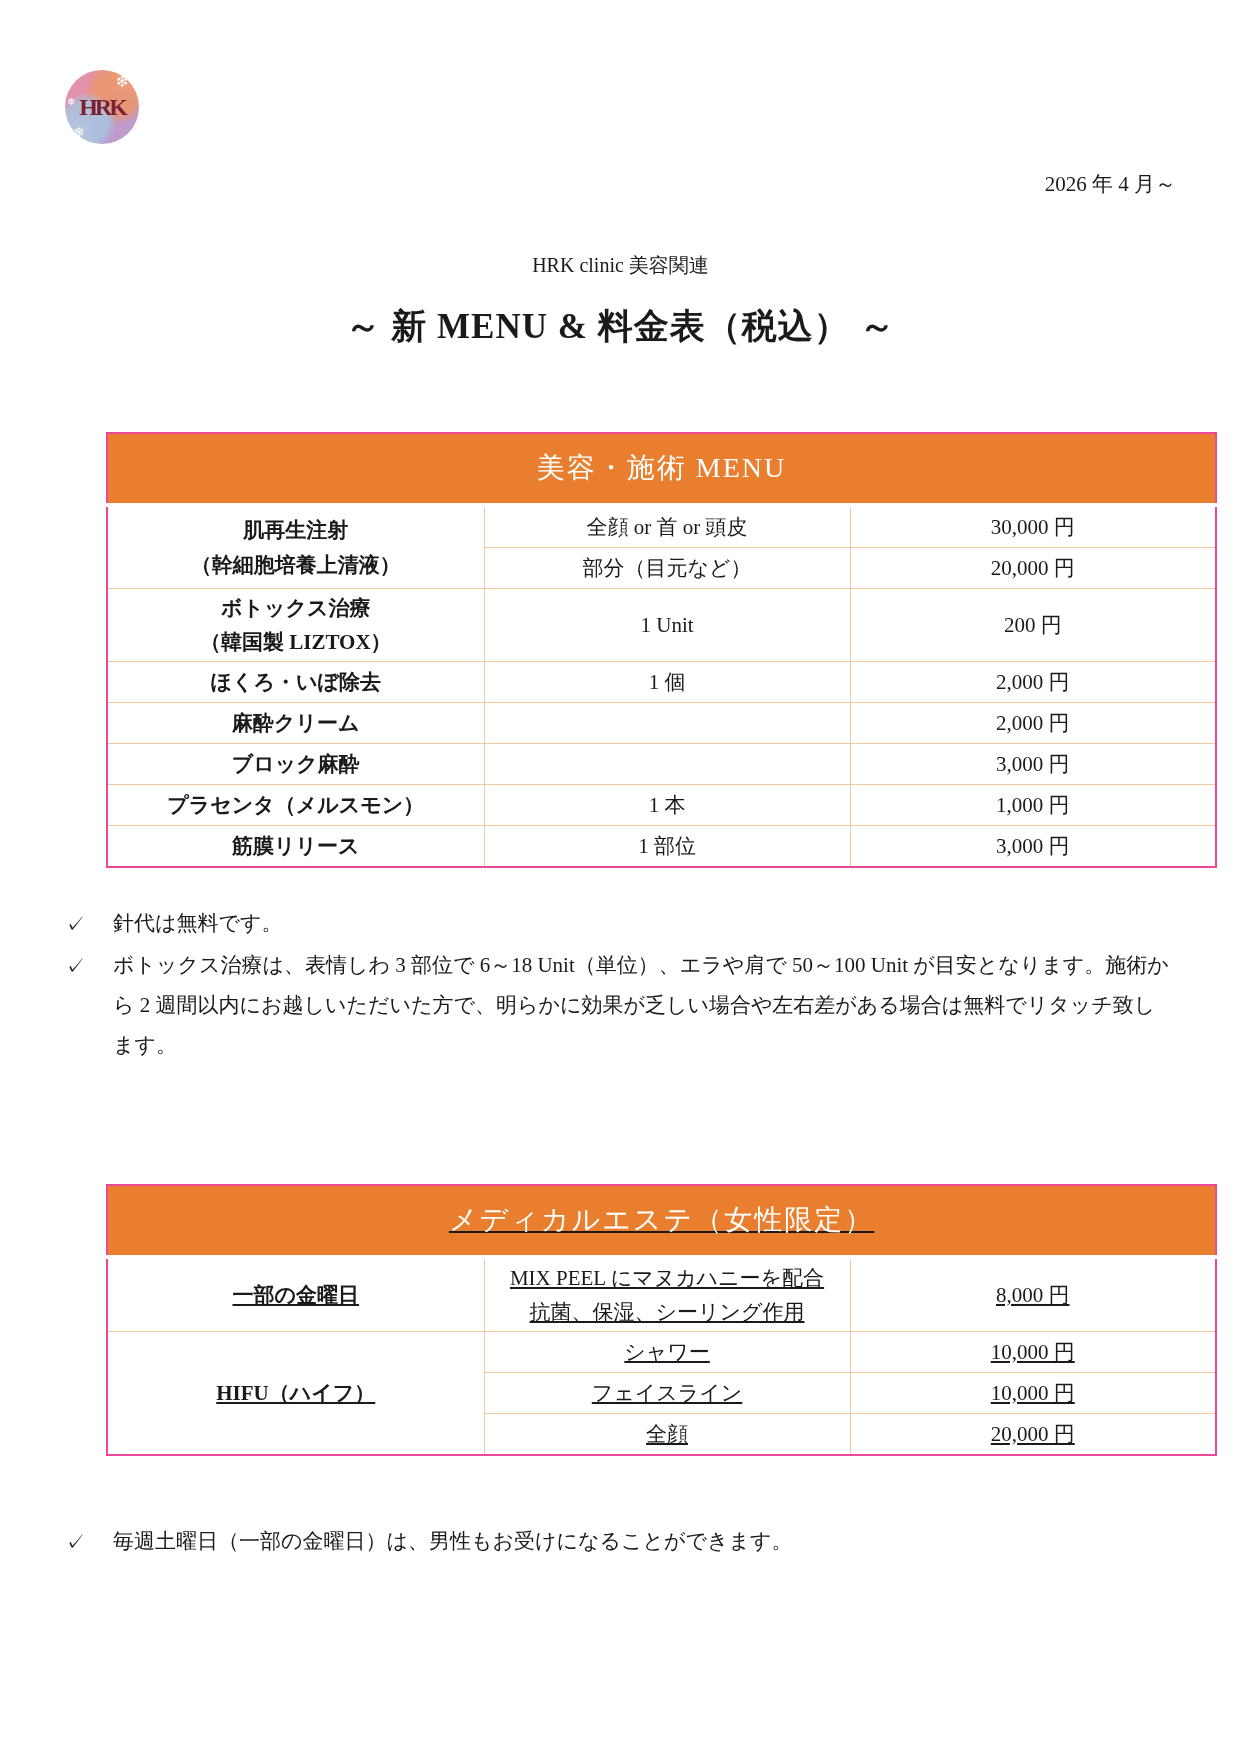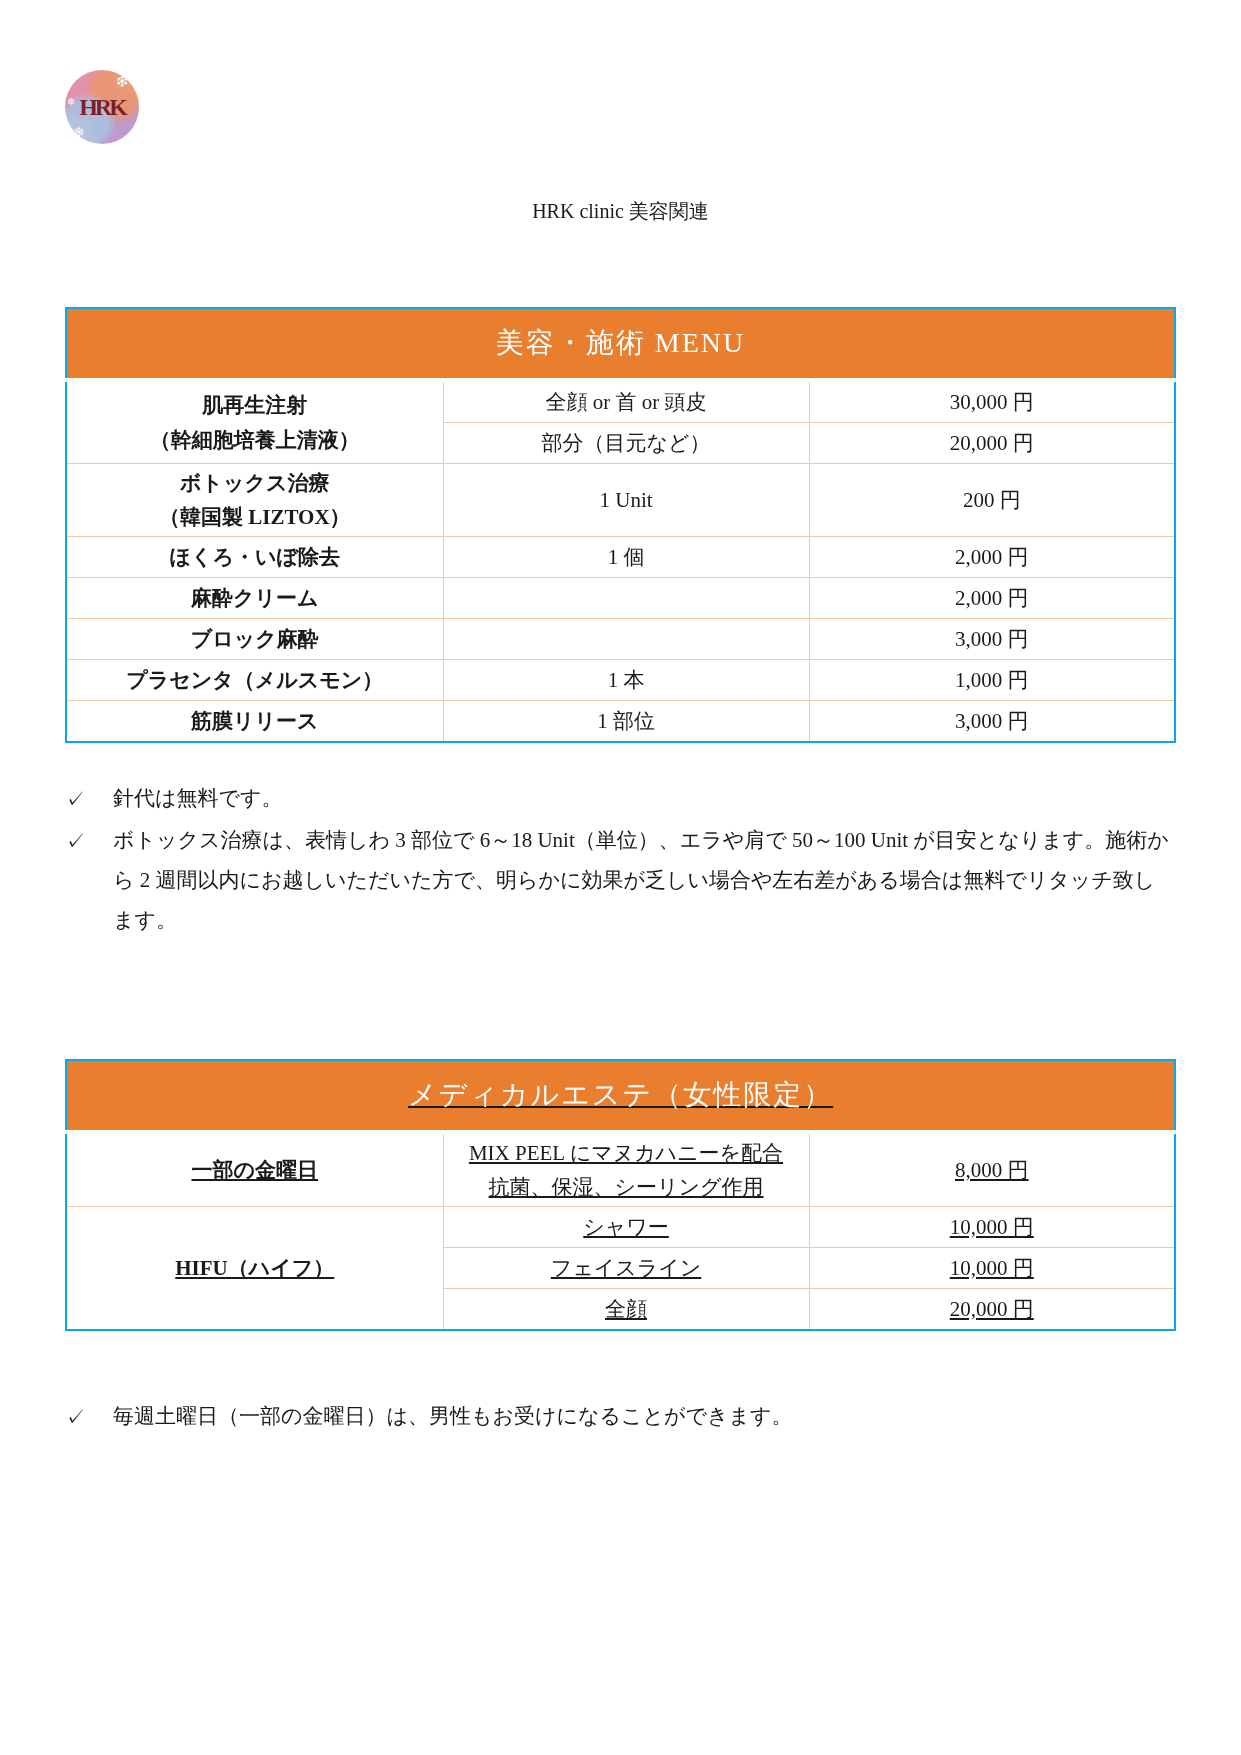--- a/index.html
+++ b/index.html
@@ -36,21 +36,22 @@
   }
 
   
   .date-line { text-align:right; font-size:21px; margin-top:26px; }
   .doc-title { text-align:center; font-size:20px; margin-top:54px; }
   .doc-subtitle { text-align:center; font-size:35px; font-weight:bold; margin-top:24px; letter-spacing:1px; }
 
   
   table.menu {
     width:100%; border-collapse:collapse; table-layout:fixed;
-    border:2px solid #0ea5e9;
+    border:2px solid #ec4899;
+    margin-left:41px;
   }
   .t1 { margin-top:82px; }
   .t2 { margin-top:118px;text-decoration:underline; }
   table.menu th {
     background:#e87e2e; color:#ffffff; font-weight:normal;
     font-size:28px; letter-spacing:2px; padding:15px 0 16px 0;
     border-bottom:4px solid #ffffff;
   }
   table.menu td {
     border:1px solid #f3c9a4;
@@ -73,22 +74,24 @@
 
   <div class="logo-row">
     <div class="logo-mark">
       <span class="flake f1">❄</span>
       <span class="flake f2">❄</span>
       <span class="flake f3">❄</span>
       <span class="abbr">HRK</span>
     </div>
   </div>
 
+  <div class="date-line">2026 年 4 月～</div>
 
   <div class="doc-title">HRK clinic 美容関連</div>
+  <div class="doc-subtitle">～ 新 MENU &amp; 料金表（税込） ～</div>
 
   <table class="menu t1">
     <colgroup>
         <col style="width:34%">
         <col style="width:33%">
         <col style="width:33%">
       </colgroup>
     <thead>
       <tr>
         <th colspan="3">美容・施術 MENU</th>

